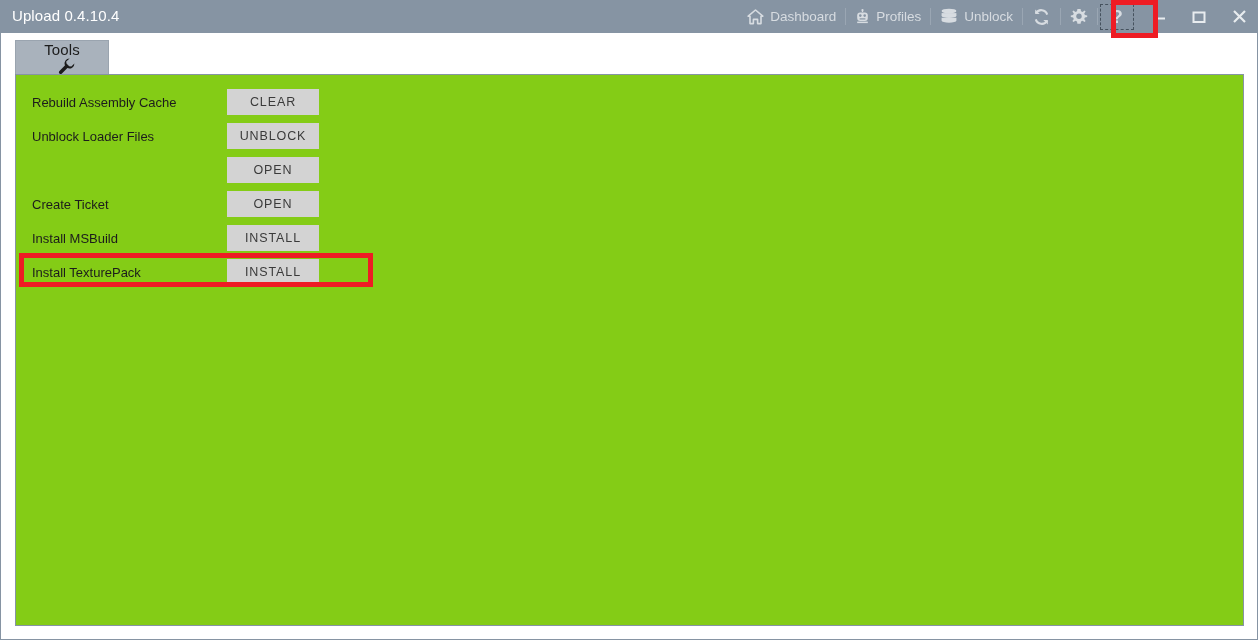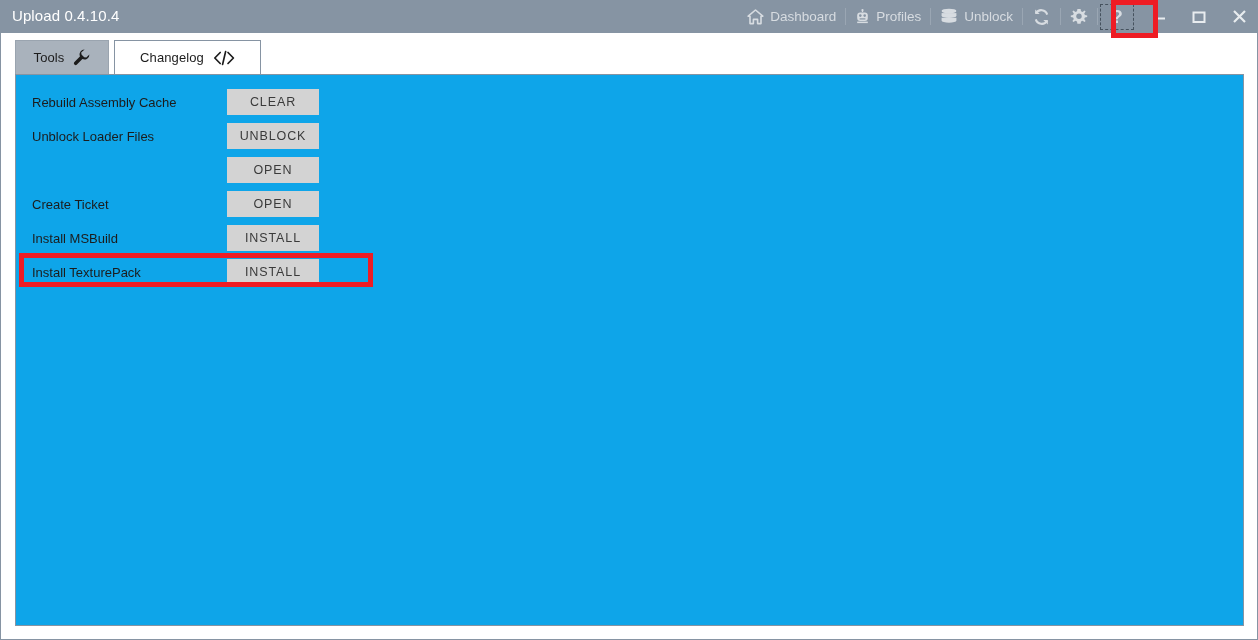--- a/index.html
+++ b/index.html
@@ -142,23 +142,24 @@
     height: 42px;
   }
   .tab {
     position: absolute;
     top: 7px;
     height: 35px;
     box-sizing: border-box;
     display: flex;
     align-items: center;
     justify-content: center;
-    font-size: 13px;
+    font-size: 15px;
     color: #1c1c1c;
     white-space: nowrap;
+    flex-direction: column;
   }
   #tab-tools {
     left: 14px;
     width: 94px;
     background: #a9b2bc;
     border: 1px solid #9aa4af;
   }
   #tab-changelog {
     left: 113px;
     width: 147px;
@@ -175,21 +176,21 @@
 
   
   #content-panel {
     position: absolute;
     left: 14px;
     top: 74px;
     width: 1229px;
     height: 552px;
     box-sizing: border-box;
     border: 1px solid #8694a3;
-    background: #0ea5e9;
+    background: #84cc16;
   }
 
   
   #tools-list {
     position: absolute;
     left: 0;
     top: 10px;
     width: 360px;
   }
   .tool-row {
@@ -359,30 +360,20 @@
     <div class="tab" id="tab-tools">
       <span class="tab-label">Tools</span>
       <span class="tab-icon">
         <svg width="17" height="17" viewBox="0 0 17 17">
           <path d="M11.6 0.6 A5 5 0 0 0 6.9 7.6 L1.2 13.3 A1.8 1.8 0 0 0 3.7 15.8 L9.4 10.1
                    A5 5 0 0 0 16.4 5.4 L13.3 8.5 L11.2 8.2 L8.5 5.5 L8.2 3.4 Z" fill="#1c1c1c"></path>
         </svg>
       </span>
     </div>
 
-    <div class="tab" id="tab-changelog">
-      <span class="tab-label">Changelog</span>
-      <span class="tab-icon">
-        <svg width="22" height="16" viewBox="0 0 22 16">
-          <path d="M7.2 2.5 L1.8 8 L7.2 13.5" fill="none" stroke="#1c1c1c" stroke-width="1.7" stroke-linecap="round" stroke-linejoin="round"></path>
-          <path d="M9.6 14.4 L12.6 1.6" fill="none" stroke="#1c1c1c" stroke-width="1.7" stroke-linecap="round"></path>
-          <path d="M15 2.5 L20.4 8 L15 13.5" fill="none" stroke="#1c1c1c" stroke-width="1.7" stroke-linecap="round" stroke-linejoin="round"></path>
-        </svg>
-      </span>
-    </div>
 
   </div>
 
   <div id="content-panel">
 
     <div id="tools-list">
 
       <div class="tool-row">
         <div class="tool-label">Rebuild Assembly Cache</div>
         <div class="tool-action">CLEAR</div>

